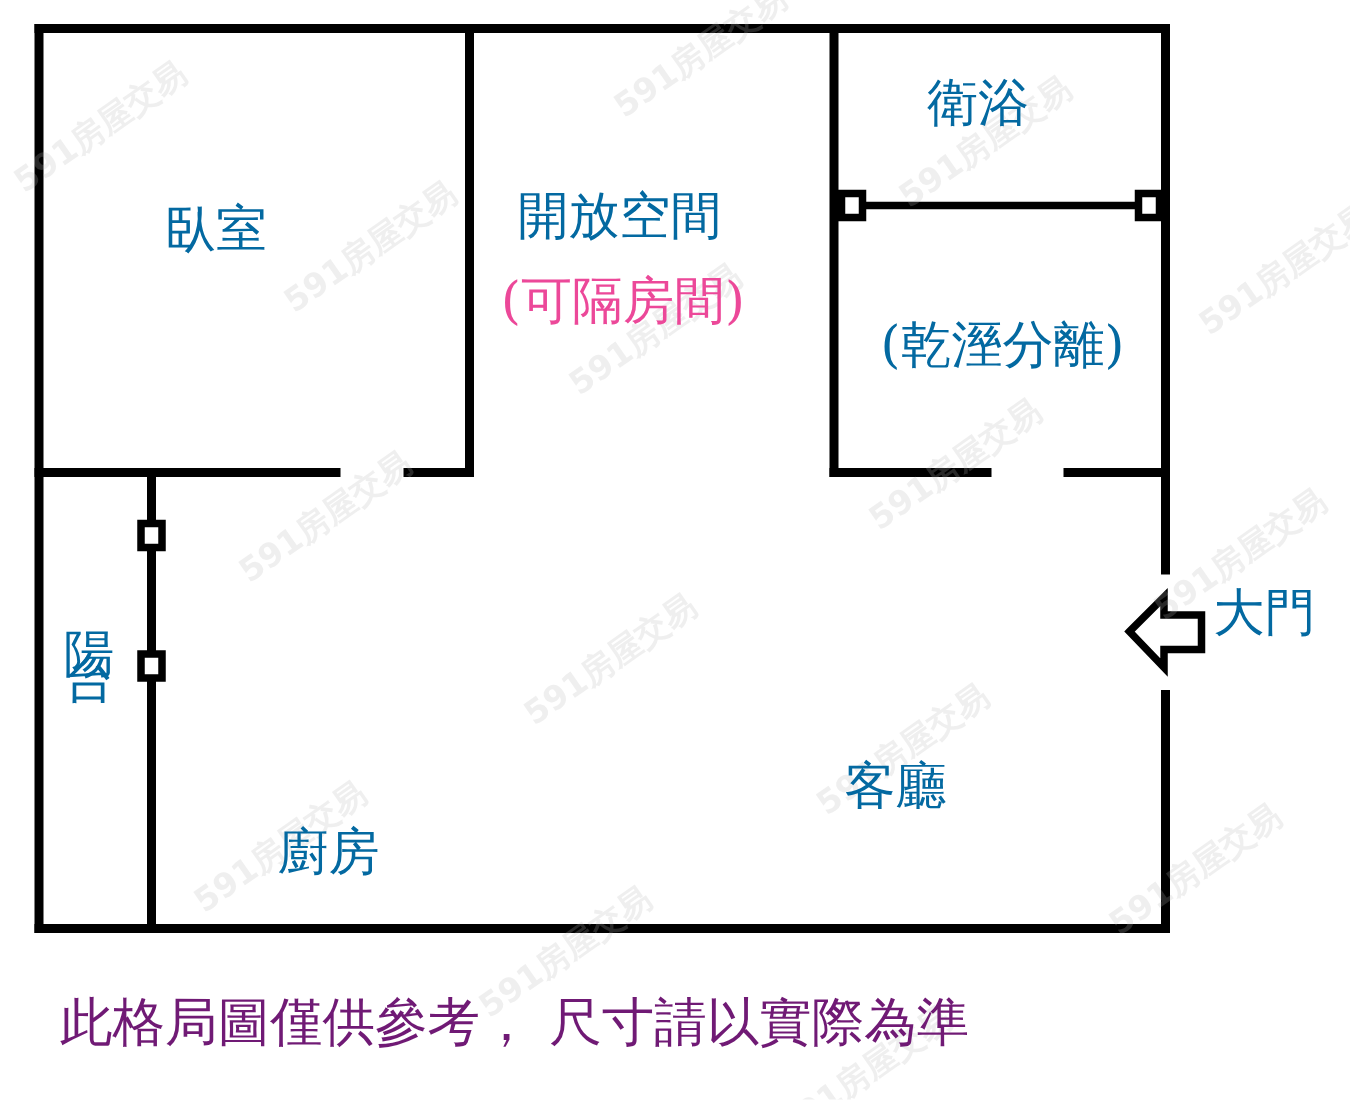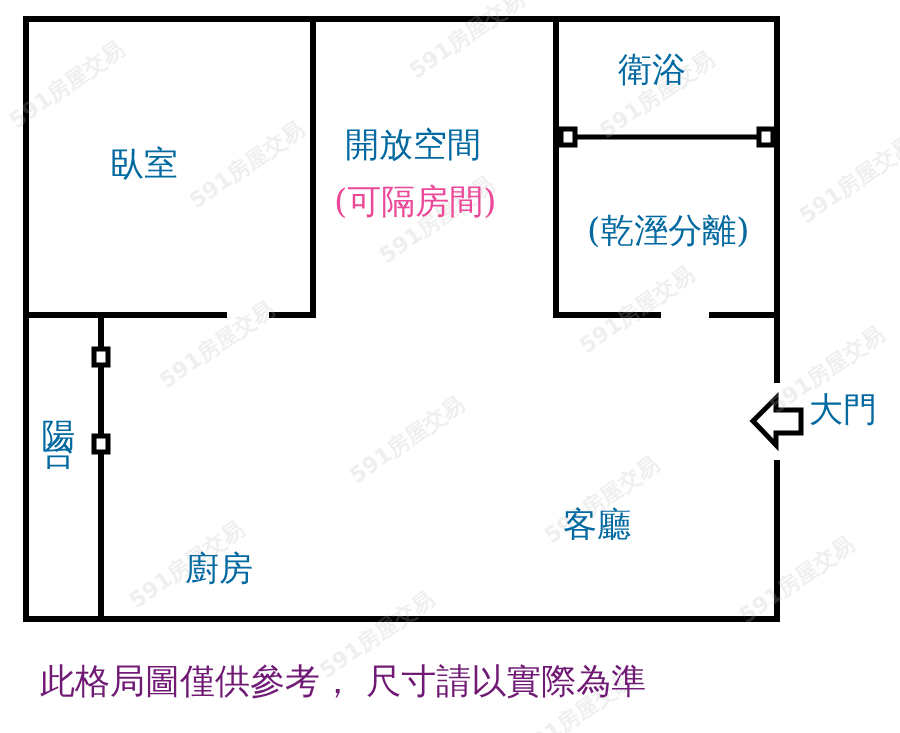--- a/index.html
+++ b/index.html
@@ -66,21 +66,21 @@
 <div class="wm" style="left:570px;top:295px;">591房屋交易</div>
 <div class="wm" style="left:150px;top:330px;">591房屋交易</div>
 <div class="wm" style="left:760px;top:355px;">591房屋交易</div>
 <div class="wm" style="left:340px;top:425px;">591房屋交易</div>
 <div class="wm" style="left:535px;top:485px;">591房屋交易</div>
 <div class="wm" style="left:120px;top:550px;">591房屋交易</div>
 <div class="wm" style="left:730px;top:565px;">591房屋交易</div>
 <div class="wm" style="left:310px;top:620px;">591房屋交易</div>
 <div class="wm" style="left:510px;top:700px;">591房屋交易</div>
 
-<div class="label" style="left:110px;top:146px;text-align:center;">臥室</div>
+<div class="label" style="left:110px;top:136px;text-align:center;">臥室</div>
 <div class="label" style="left:345px;top:130px;font-family:Liberation Mono, monospace;">開放空間</div>
 <div class="label red" style="left:334px;top:184px;">(可隔房間)</div>
 <div class="label" style="left:618px;top:52px;">衛浴</div>
 <div class="label" style="left:587px;top:213px;">(乾溼分離)</div>
 <div class="label vert" style="left:42px;top:394px;">陽台</div>
 <div class="label" style="left:185px;top:551px;">廚房</div>
 <div class="label" style="left:563px;top:507px;">客廳</div>
 <div class="label" style="left:809px;top:392px;">大門</div>
 
 <div class="note">此格局圖僅供參考， 尺寸請以實際為準</div>

